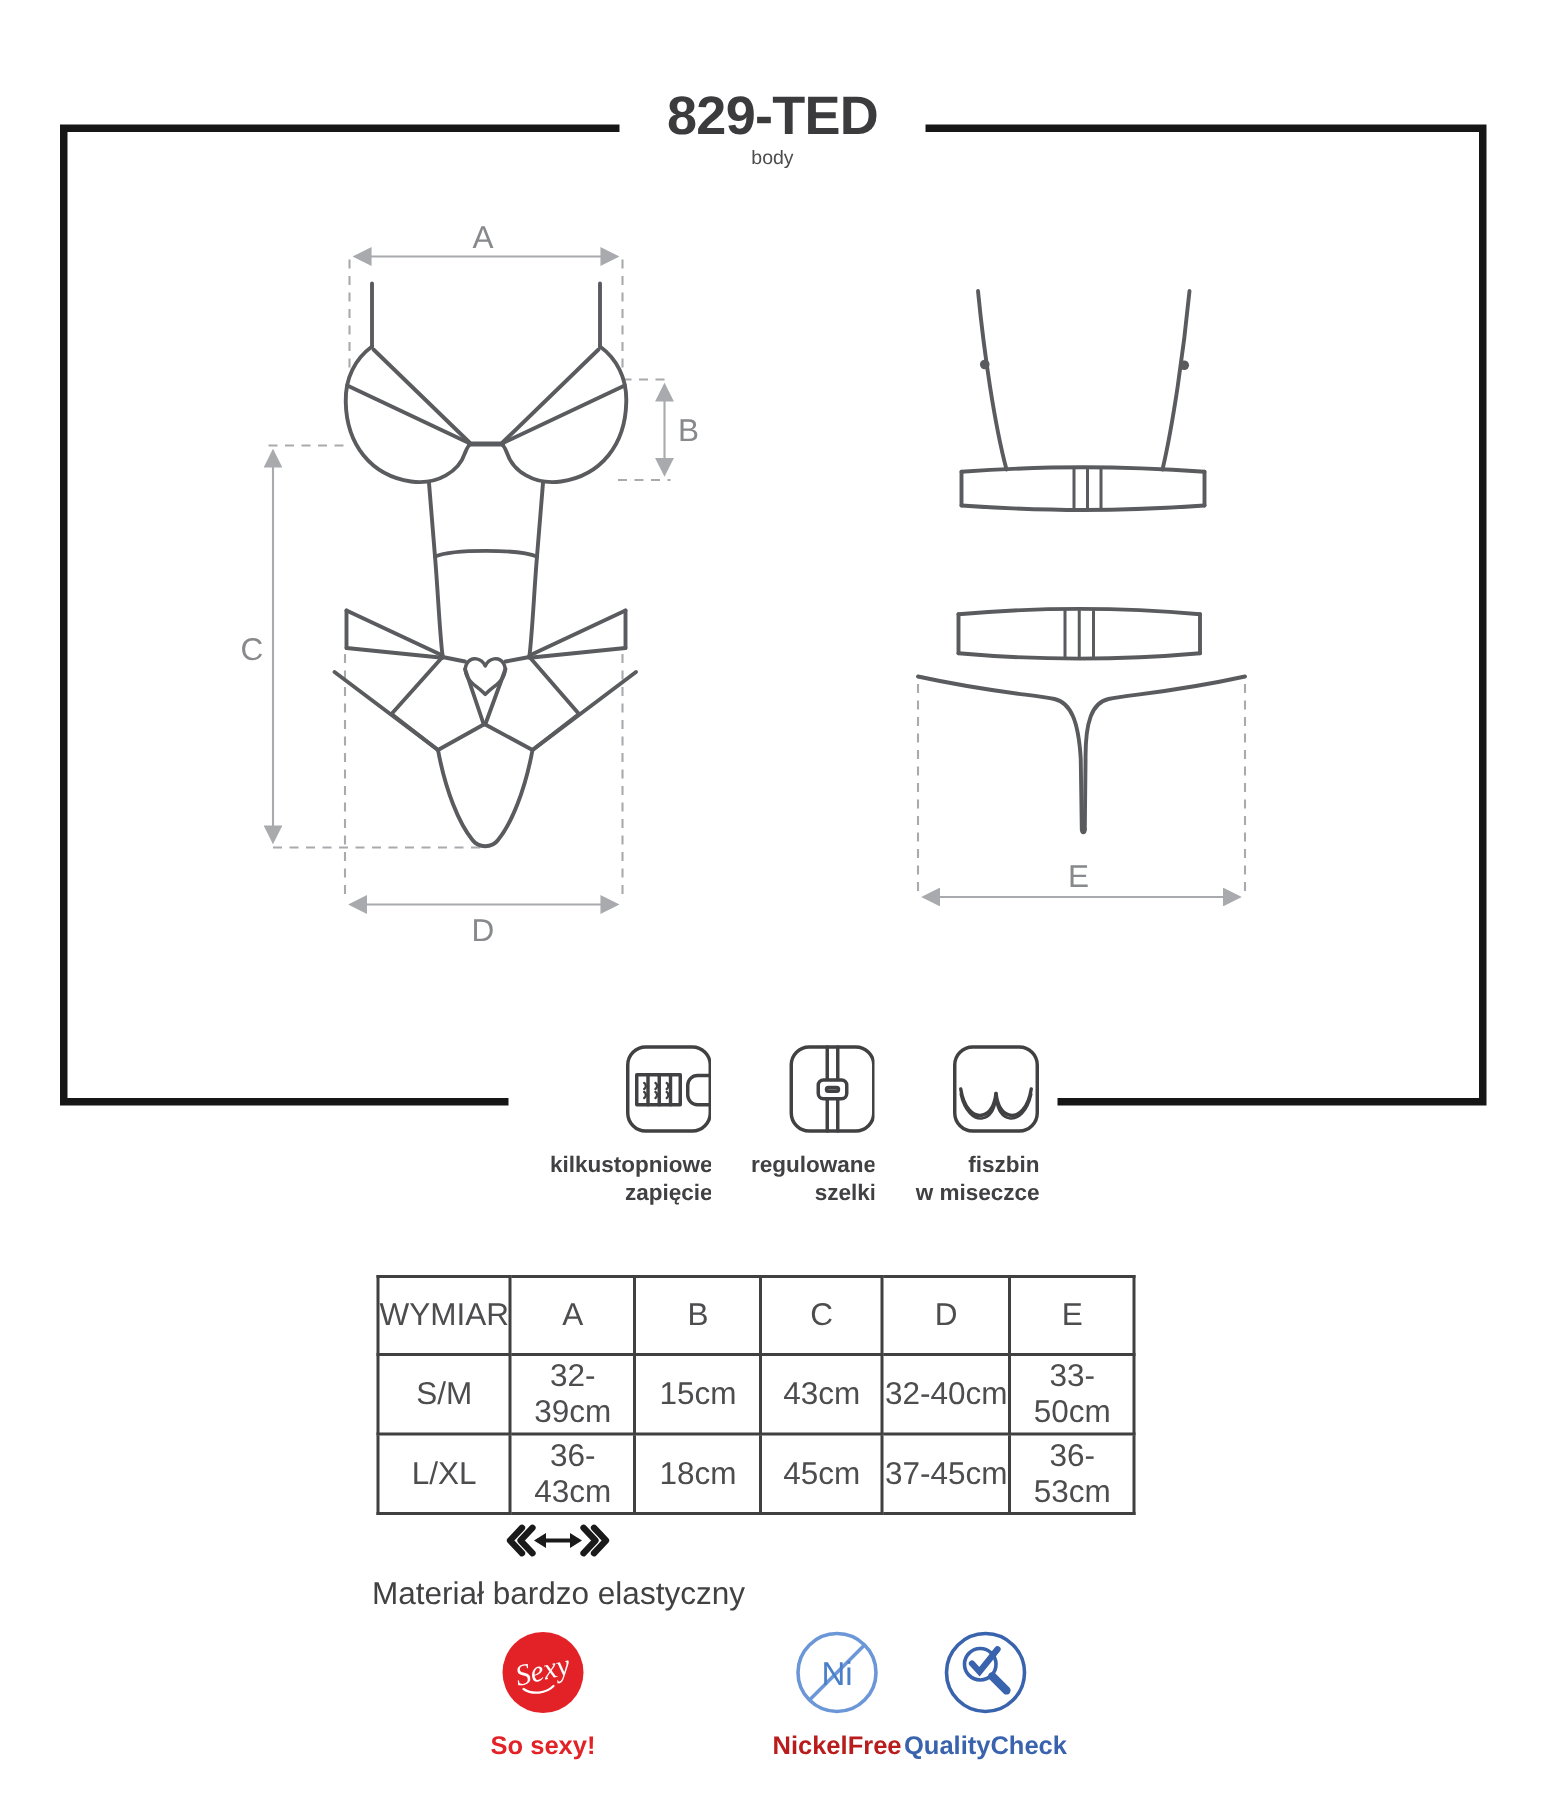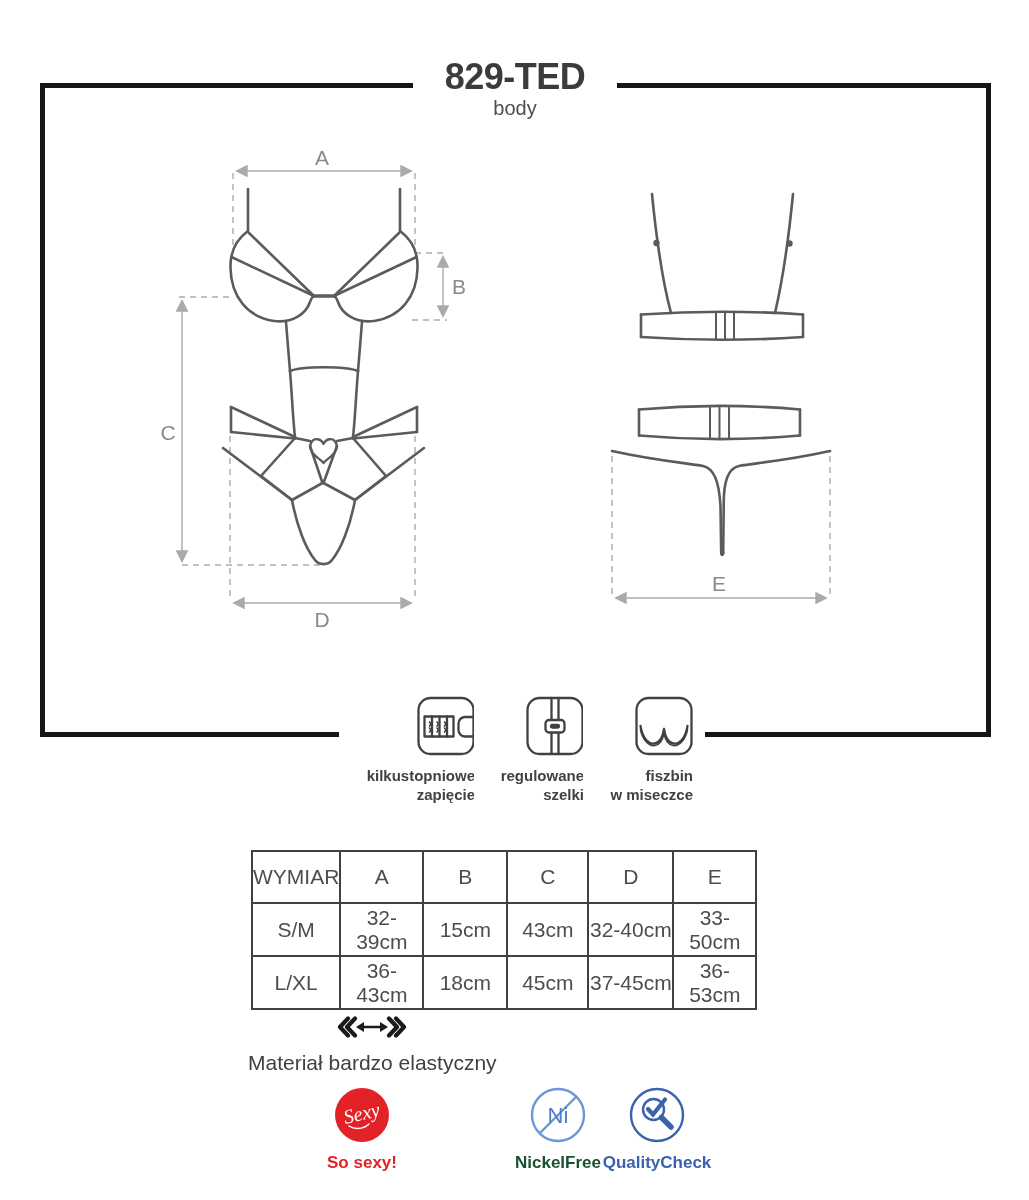--- a/index.html
+++ b/index.html
@@ -5,21 +5,21 @@
   html,body{margin:0;padding:0;background:#fff;}
   #page{position:relative;width:1029px;height:1200px;background:#fff;overflow:hidden;
         font-family:"Liberation Sans",sans-serif;color:#414042;}
   
   .frame{position:absolute;left:40px;top:83px;width:951px;height:654px;
          border:5px solid #161616;box-sizing:border-box;}
   .border-mask-bottom{position:absolute;left:339px;top:728px;width:366px;height:14px;background:#fff;}
   
   .title-block{position:absolute;left:413px;top:58px;width:204px;text-align:center;background:#fff;z-index:3;}
   .title{font-size:36px;font-weight:700;letter-spacing:-0.5px;color:#3b3b3d;line-height:1.05;text-align:center;}
-  .subtitle{font-size:20px;color:#4d4d4f;margin-top:1px;}
+  .subtitle{font-size:13px;color:#4d4d4f;margin-top:1px;}
   
   .garment-svg{position:absolute;left:0;top:0;z-index:1;}
   .dim-label{font-size:21px;fill:#87898c;font-family:"Liberation Sans",sans-serif;}
   
   .feature{position:absolute;top:696px;width:110px;text-align:right;background:#fff;z-index:4;}
   .feature .flabel{font-size:15px;font-weight:700;color:#414042;line-height:1.25;margin-top:7px;white-space:nowrap;}
   .feature .flabel span{display:block;}
   
   .size-table{position:absolute;left:251px;top:850px;border-collapse:collapse;z-index:2;
               color:#4d4d4f;text-align:center;}
@@ -28,21 +28,21 @@
   .size-table td{font-size:21px;height:51px;}
   .col-w0{width:82px}.col-w1{width:81px}.col-w2{width:82px}.col-w3{width:79px}.col-w4{width:83px}.col-w5{width:81px}
   
   .material-note{position:absolute;left:248px;top:1016px;display:flex;align-items:center;gap:13px;z-index:2;flex-direction:column;}
   .material-note .mtext{font-size:21px;color:#414042;}
   
   .badge{position:absolute;top:1086px;width:110px;text-align:center;z-index:2;}
   .badge .blabel{font-size:17px;font-weight:700;margin-top:5px;white-space:nowrap;}
   .b-sexy{left:307px;}  .b-sexy .blabel{color:#e32227;}
   .b-multi{left:403px;} .b-multi .blabel{color:#e8335f;}
-  .b-nickel{left:503px;}.b-nickel .blabel{color:#14532d;}
+  .b-nickel{left:503px;}.b-nickel .blabel{color:#b91c1c;}
   .b-quality{left:602px;}.b-quality .blabel{color:#3a63ad;}
 </style>
 </head>
 <body>
 
 <div id="page">
 
   <div class="frame"></div>
   <div class="border-mask-bottom"></div>
 

